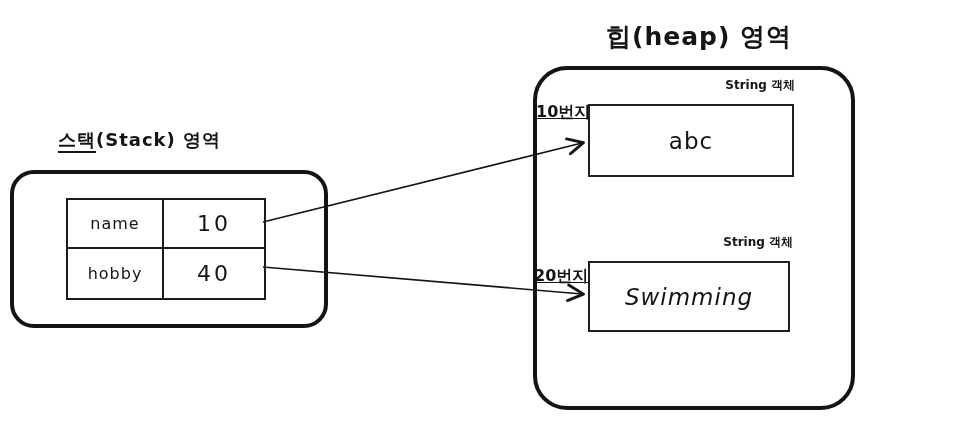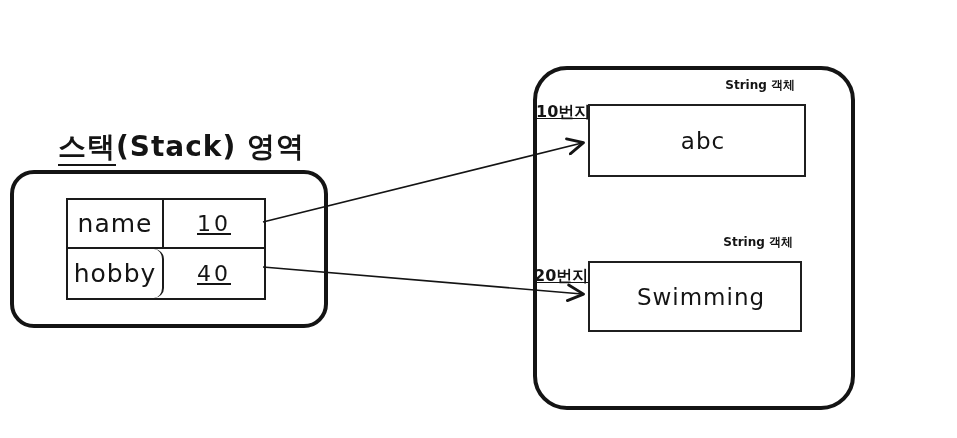--- a/index.html
+++ b/index.html
@@ -14,21 +14,21 @@
     background: #ffffff;
     font-family: "DejaVu Sans", "Liberation Sans", sans-serif;
     color: #141414;
     overflow: hidden;
   }
   .abs { position: absolute; }
 
   
   .stack-title {
     left: 58px; top: 128px;
-    font-size: 28px;
+    font-size: 18px;
     font-weight: 700;
     letter-spacing: 1px;
     white-space: nowrap;
   }
   .stack-title .underlined {
     border-bottom: 2.5px solid #141414;
     padding-bottom: 1px;
   }
   .stack-container {
     left: 10px; top: 170px;
@@ -43,27 +43,27 @@
     display: grid;
     grid-template-columns: 96px 100px;
     grid-template-rows: 49px 49px;
     border: 2.5px solid #1a1a1a;
     background: #ffffff;
   }
   .var-cell {
     display: flex;
     align-items: center;
     justify-content: center;
-    font-size: 25px;
+    font-size: 16px;
     border-right: 2.5px solid #1a1a1a;
     border-bottom: 2.5px solid #1a1a1a;
     letter-spacing: 1px;
   }
-  .var-cell.last-col { border-right: none; text-decoration: underline; }
-  .var-cell.last-row { border-bottom: none; border-radius: 10px; }
+  .var-cell.last-col { border-right: none; }
+  .var-cell.last-row { border-bottom: none; }
   .var-cell.value { font-size: 22px; letter-spacing: 3px; }
 
   
   .heap-title {
     left: 606px; top: 20px;
     font-size: 25px;
     font-weight: 700;
     letter-spacing: 1px;
     white-space: nowrap;
   }
@@ -92,35 +92,34 @@
     text-decoration: underline;
   }
   .addr-label.first { left: 536px; top: 102px; }
   .addr-label.second { left: 534px; top: 266px; }
   .obj-box {
     border: 2.5px solid #1f1f1f;
     background: #ffffff;
     display: flex;
     align-items: center;
     justify-content: center;
-    padding-left: 12px;
   }
   .obj-box.first {
     left: 588px; top: 104px;
     width: 202px; height: 69px;
   }
   .obj-box.second {
     left: 588px; top: 261px;
     width: 198px; height: 67px;
   }
   .obj-value {
     font-size: 23px;
     letter-spacing: 1px;
   }
-  .obj-box.second .obj-value { }
+  .obj-box.second .obj-value { font-style: italic; }
 
   
   .arrow-layer {
     left: 0; top: 0;
     width: 957px; height: 438px;
     pointer-events: none;
   }
 </style>
 </head>
 <body>
@@ -133,20 +132,21 @@
 
   <div class="abs stack-container"></div>
 
   <div class="abs var-table">
     <div class="var-cell">name</div>
     <div class="var-cell value last-col">10</div>
     <div class="var-cell last-row">hobby</div>
     <div class="var-cell value last-col last-row">40</div>
   </div>
 
+  <div class="abs heap-title">힙(heap) 영역</div>
 
   <div class="abs heap-container"></div>
 
   <div class="abs obj-type-label first">String 객체</div>
   <div class="abs addr-label first">10번지</div>
   <div class="abs obj-box first">
     <span class="obj-value">abc</span>
   </div>
 
   <div class="abs obj-type-label second">String 객체</div>

